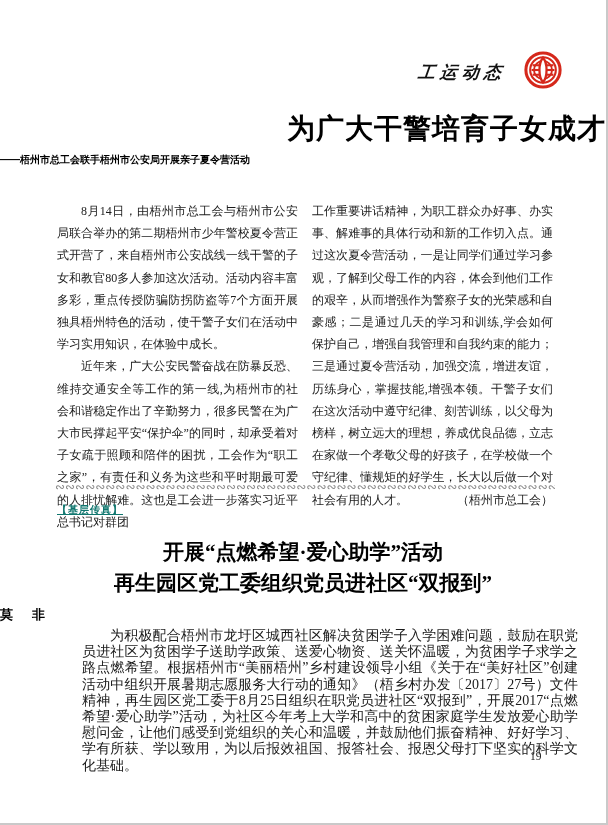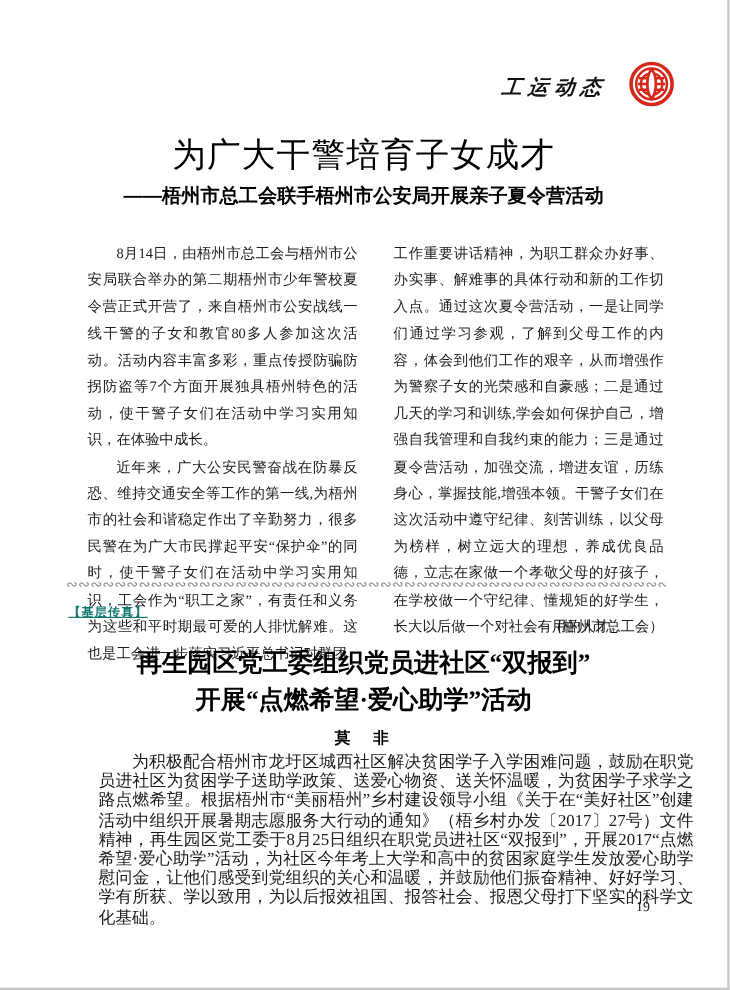--- a/index.html
+++ b/index.html
@@ -23,38 +23,38 @@
   }
   .masthead-title {
     font-size: 17px; font-weight: bold; font-style: italic;
     letter-spacing: 5px; color: #111;
     transform: skewX(-6deg);
   }
   .union-logo { width: 38px; height: 40px; }
   
   .a1-title {
     position: absolute; top: 110px; left: 0; width: 100%;
-    text-align: center; font-size: 28px; font-weight: normal;
+    text-align: right; font-size: 28px; font-weight: bold;
     letter-spacing: 1px; color: #000;
   }
   .a1-subtitle {
     position: absolute; top: 153px; left: 0; width: 100%;
-    text-align: center; font-size: 16px; font-weight: bold;
+    font-size: 10px; font-weight: bold;
     font-family: "Liberation Sans", "DejaVu Sans", sans-serif;
     color: #000;
   }
   .a1-authors {
     position: absolute; top: 178px; left: 0; width: 100%;
     text-align: center; font-size: 13px; letter-spacing: 2px; color: #000;
   }
   .a1-columns {
     position: absolute; top: 200px; left: 57px; width: 496px;
     display: flex; gap: 14px;
   }
-  .a1-col { width: 241px; font-size: 12px; line-height: 22.2px; text-align: justify; margin-left: 16px; }
+  .a1-col { width: 241px; font-size: 12px; line-height: 22.2px; text-align: justify; }
   .a1-col p.indent { text-indent: 2em; }
   .attr-line { text-align: right; margin-top: -22.2px; }
   
   .divider {
     position: absolute; top: 481px; left: 55px; width: 500px;
     font-size: 12px; color: #8a8a8a; letter-spacing: 0px;
     white-space: nowrap; overflow: hidden; line-height: 12px;
     font-family: "DejaVu Sans", sans-serif;
   }
   
@@ -65,21 +65,21 @@
     letter-spacing: 1px; color: #0f766e; text-decoration: underline;
   }
   
   .a2-title {
     position: absolute; top: 537px; left: 0; width: 100%;
     text-align: center; font-size: 21px; font-weight: bold;
     line-height: 31px; color: #000;
   }
   .a2-author {
     position: absolute; top: 606px; left: 0; width: 100%;
-    text-align: center; font-size: 13px; font-weight: bold;
+    text-align: left; font-size: 13px; font-weight: bold;
     font-family: "Liberation Sans", "DejaVu Sans", sans-serif;
     letter-spacing: 3px; color: #000;
   }
   .a2-body {
     position: absolute; top: 628px; left: 57px; width: 496px;
     font-size: 14px; line-height: 16.2px; text-align: justify; margin-left: 25px;
   }
   .a2-body p { text-indent: 2em; }
   .a2-attr { text-align: right; margin-top: -16.2px; }
   
@@ -109,35 +109,35 @@
       </svg>
     </span>
   </div>
 
   <div class="a1-title">为广大干警培育子女成才</div>
   <div class="a1-subtitle">——梧州市总工会联手梧州市公安局开展亲子夏令营活动</div>
 
   <div class="a1-columns">
     <div class="a1-col">
       <p class="indent">8月14日，由梧州市总工会与梧州市公安局联合举办的第二期梧州市少年警校夏令营正式开营了，来自梧州市公安战线一线干警的子女和教官80多人参加这次活动。活动内容丰富多彩，重点传授防骗防拐防盗等7个方面开展独具梧州特色的活动，使干警子女们在活动中学习实用知识，在体验中成长。</p>
-      <p class="indent">近年来，广大公安民警奋战在防暴反恐、维持交通安全等工作的第一线,为梧州市的社会和谐稳定作出了辛勤努力，很多民警在为广大市民撑起平安“保护伞”的同时，使干警子女们在活动中学习实用知识，工会作为“职工之家”，有责任和义务为这些和平时期最可爱的人排忧解难。这也是工会进一步落实习近平总书记对群团</p>
+      <p class="indent">近年来，广大公安民警奋战在防暴反恐、维持交通安全等工作的第一线,为梧州市的社会和谐稳定作出了辛勤努力，很多民警在为广大市民撑起平安“保护伞”的同时，却承受着对子女疏于照顾和陪伴的困扰，工会作为“职工之家”，有责任和义务为这些和平时期最可爱的人排忧解难。这也是工会进一步落实习近平总书记对群团</p>
     </div>
     <div class="a1-col">
       <p>工作重要讲话精神，为职工群众办好事、办实事、解难事的具体行动和新的工作切入点。通过这次夏令营活动，一是让同学们通过学习参观，了解到父母工作的内容，体会到他们工作的艰辛，从而增强作为警察子女的光荣感和自豪感；二是通过几天的学习和训练,学会如何保护自己，增强自我管理和自我约束的能力；三是通过夏令营活动，加强交流，增进友谊，历练身心，掌握技能,增强本领。干警子女们在这次活动中遵守纪律、刻苦训练，以父母为榜样，树立远大的理想，养成优良品德，立志在家做一个孝敬父母的好孩子，在学校做一个守纪律、懂规矩的好学生，长大以后做一个对社会有用的人才。</p>
       <div class="attr-line">（梧州市总工会）</div>
     </div>
   </div>
 
   <div class="divider">∾∾∾∾∾∾∾∾∾∾∾∾∾∾∾∾∾∾∾∾∾∾∾∾∾∾∾∾∾∾∾∾∾∾∾∾∾∾∾∾∾∾∾∾∾∾∾∾∾∾∾∾∾∾∾∾∾∾∾∾∾∾∾∾∾∾∾∾∾∾∾∾</div>
 
   <div class="section-label">【基层传真】</div>
 
   <div class="a2-title">
+    <div>开展“点燃希望·爱心助学”活动</div>
     <div>再生园区党工委组织党员进社区“双报到”</div>
-    <div>开展“点燃希望·爱心助学”活动</div>
   </div>
   <div class="a2-author">莫　非</div>
 
   <div class="a2-body">
     <p>为积极配合梧州市龙圩区城西社区解决贫困学子入学困难问题，鼓励在职党员进社区为贫困学子送助学政策、送爱心物资、送关怀温暖，为贫困学子求学之路点燃希望。根据梧州市“美丽梧州”乡村建设领导小组《关于在“美好社区”创建活动中组织开展暑期志愿服务大行动的通知》（梧乡村办发〔2017〕27号）文件精神，再生园区党工委于8月25日组织在职党员进社区“双报到”，开展2017“点燃希望·爱心助学”活动，为社区今年考上大学和高中的贫困家庭学生发放爱心助学慰问金，让他们感受到党组织的关心和温暖，并鼓励他们振奋精神、好好学习、学有所获、学以致用，为以后报效祖国、报答社会、报恩父母打下坚实的科学文化基础。</p>
   </div>
 
   <div class="page-number">19</div>
 
 </div>

